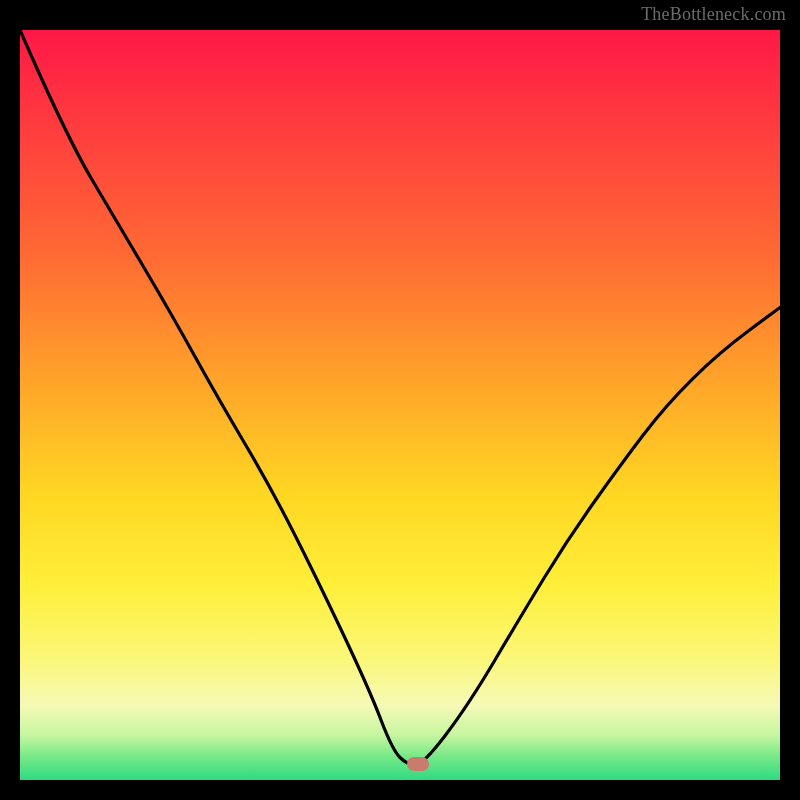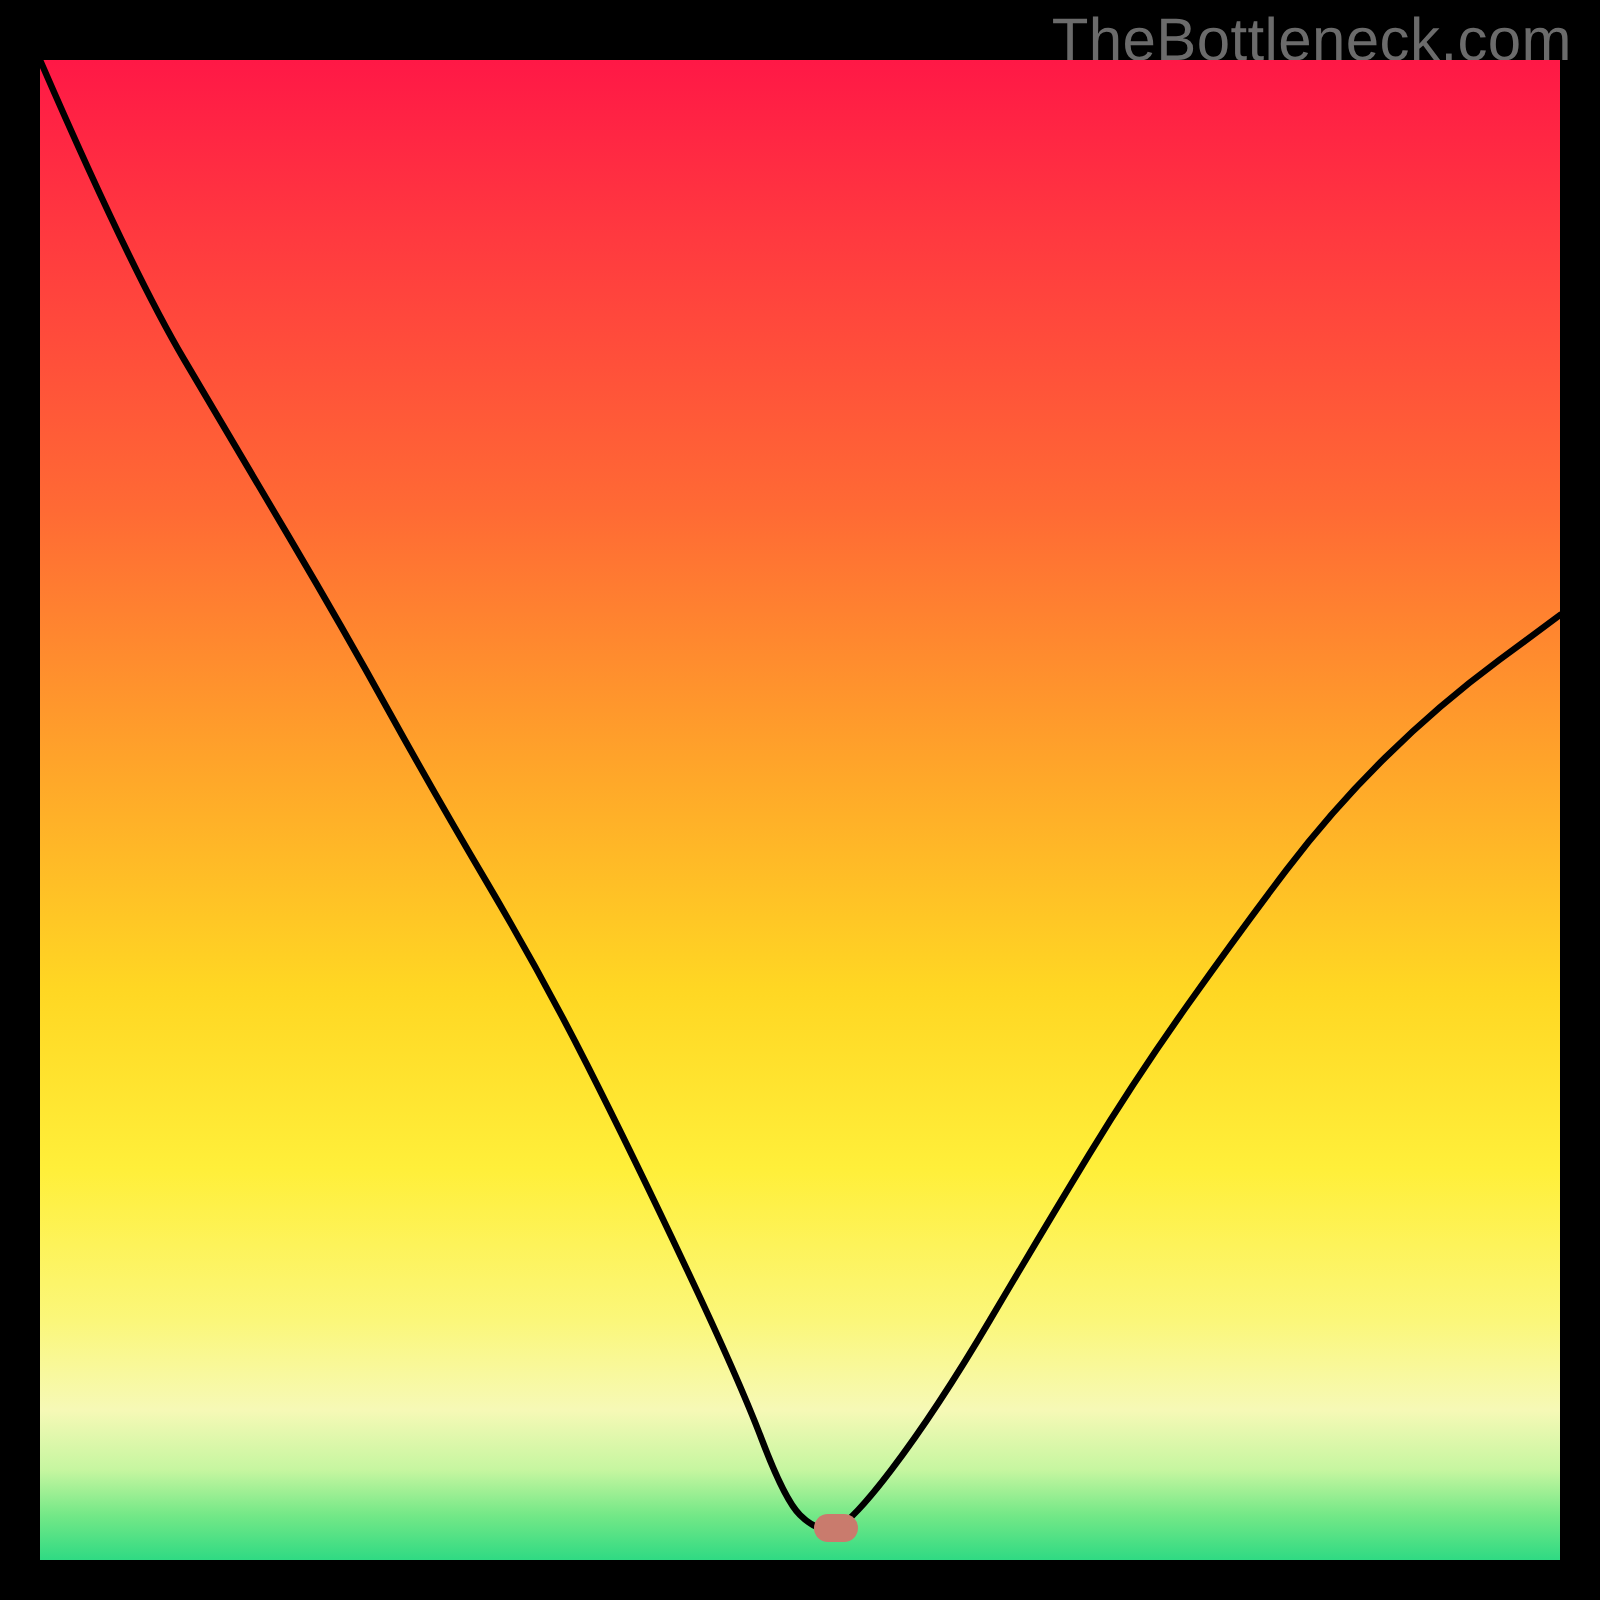--- a/index.html
+++ b/index.html
@@ -39,22 +39,23 @@
       #c6f6a0 94%,
       #74e887 97%,
       #2fda83 100%
     );
   }
   .watermark {
     position: absolute;
     top: 4px;
     right: 14px;
     color: #6b6b6b;
-    font-size: 30px;
+    font-size: 18px;
     letter-spacing: 0.2px;
+    font-family: Liberation Serif, serif;
   }
   svg.curve {
     position: absolute;
     left: 20px;
     top: 30px;
     width: 760px;
     height: 750px;
     overflow: visible;
   }
   .marker {

